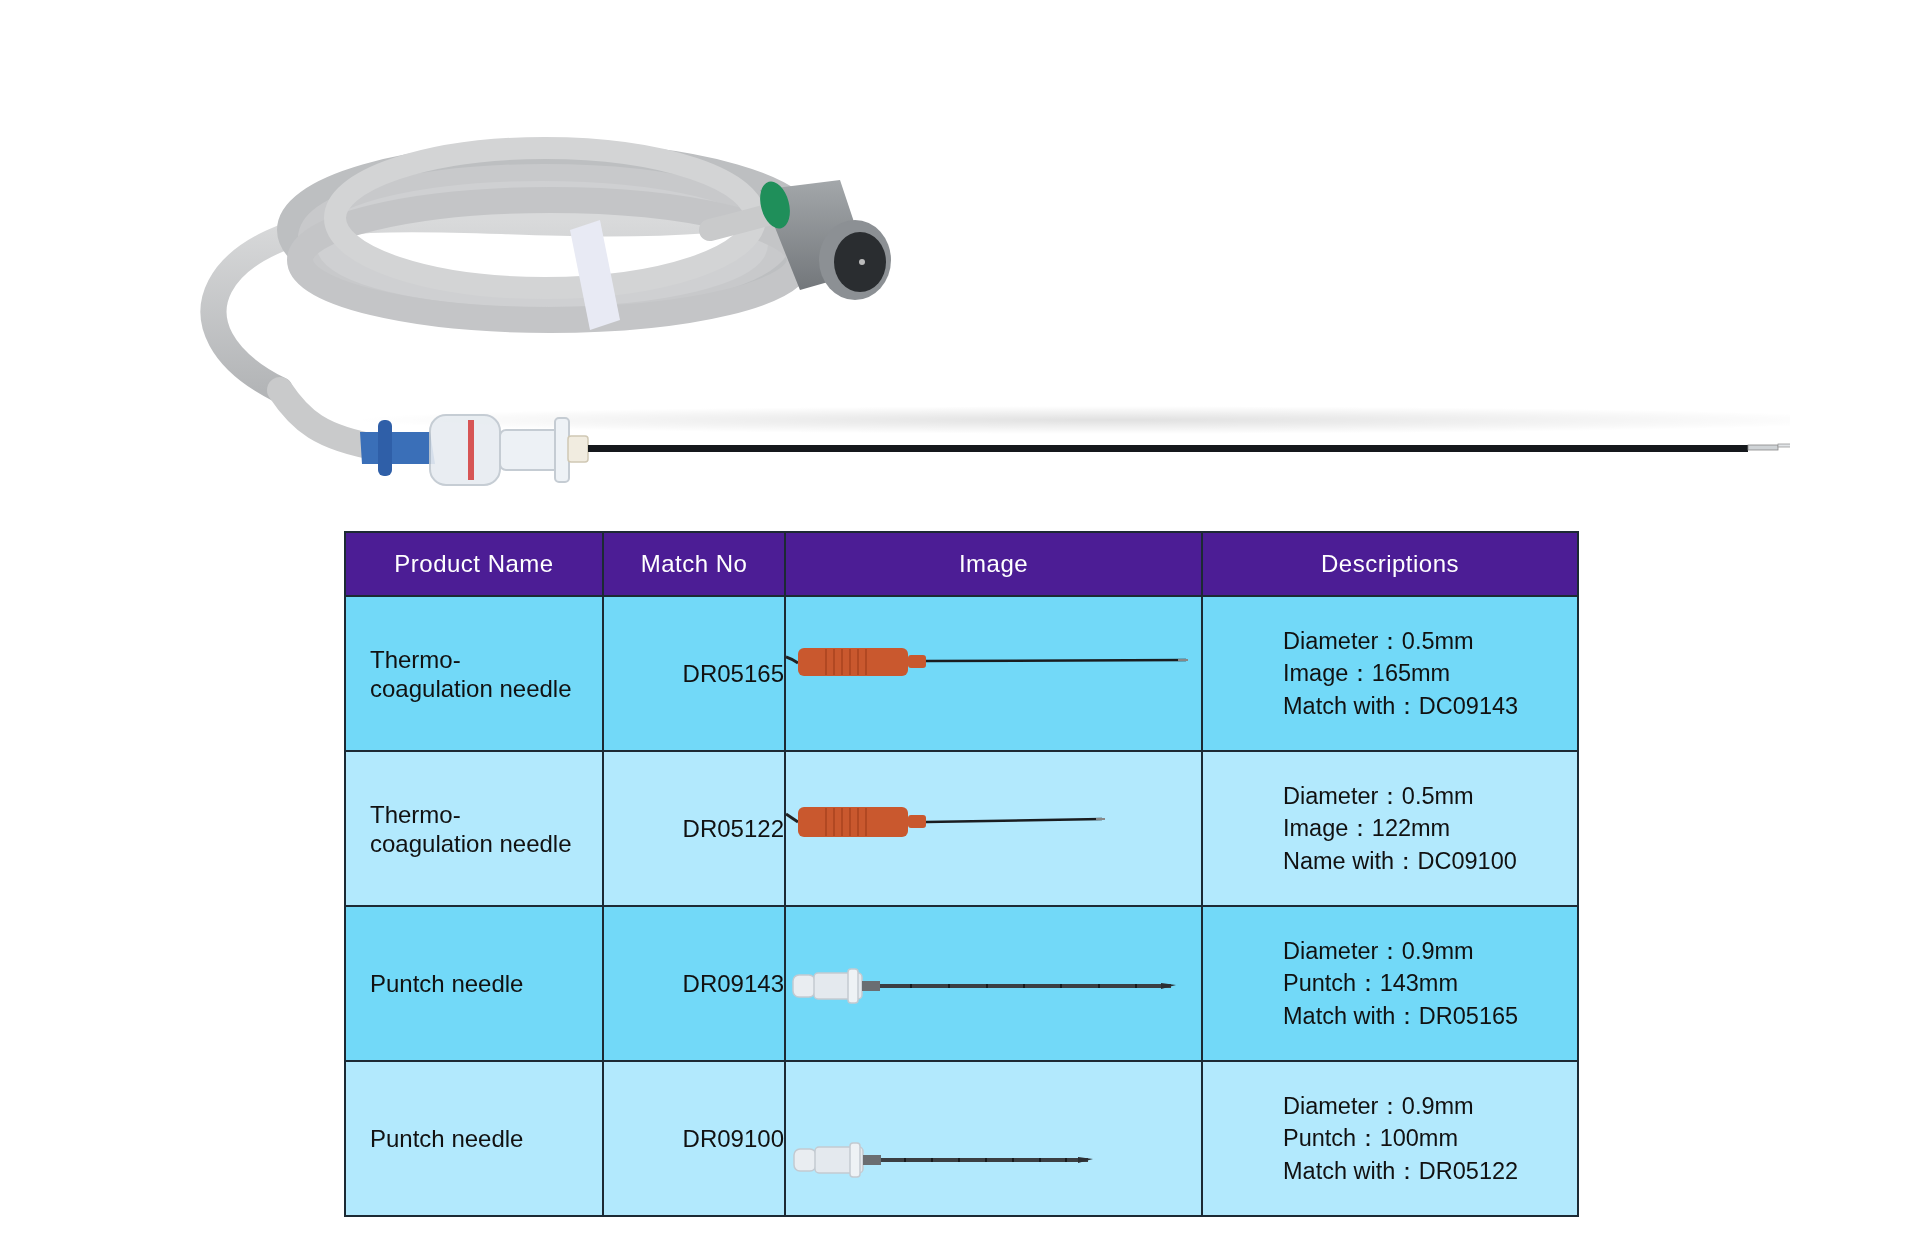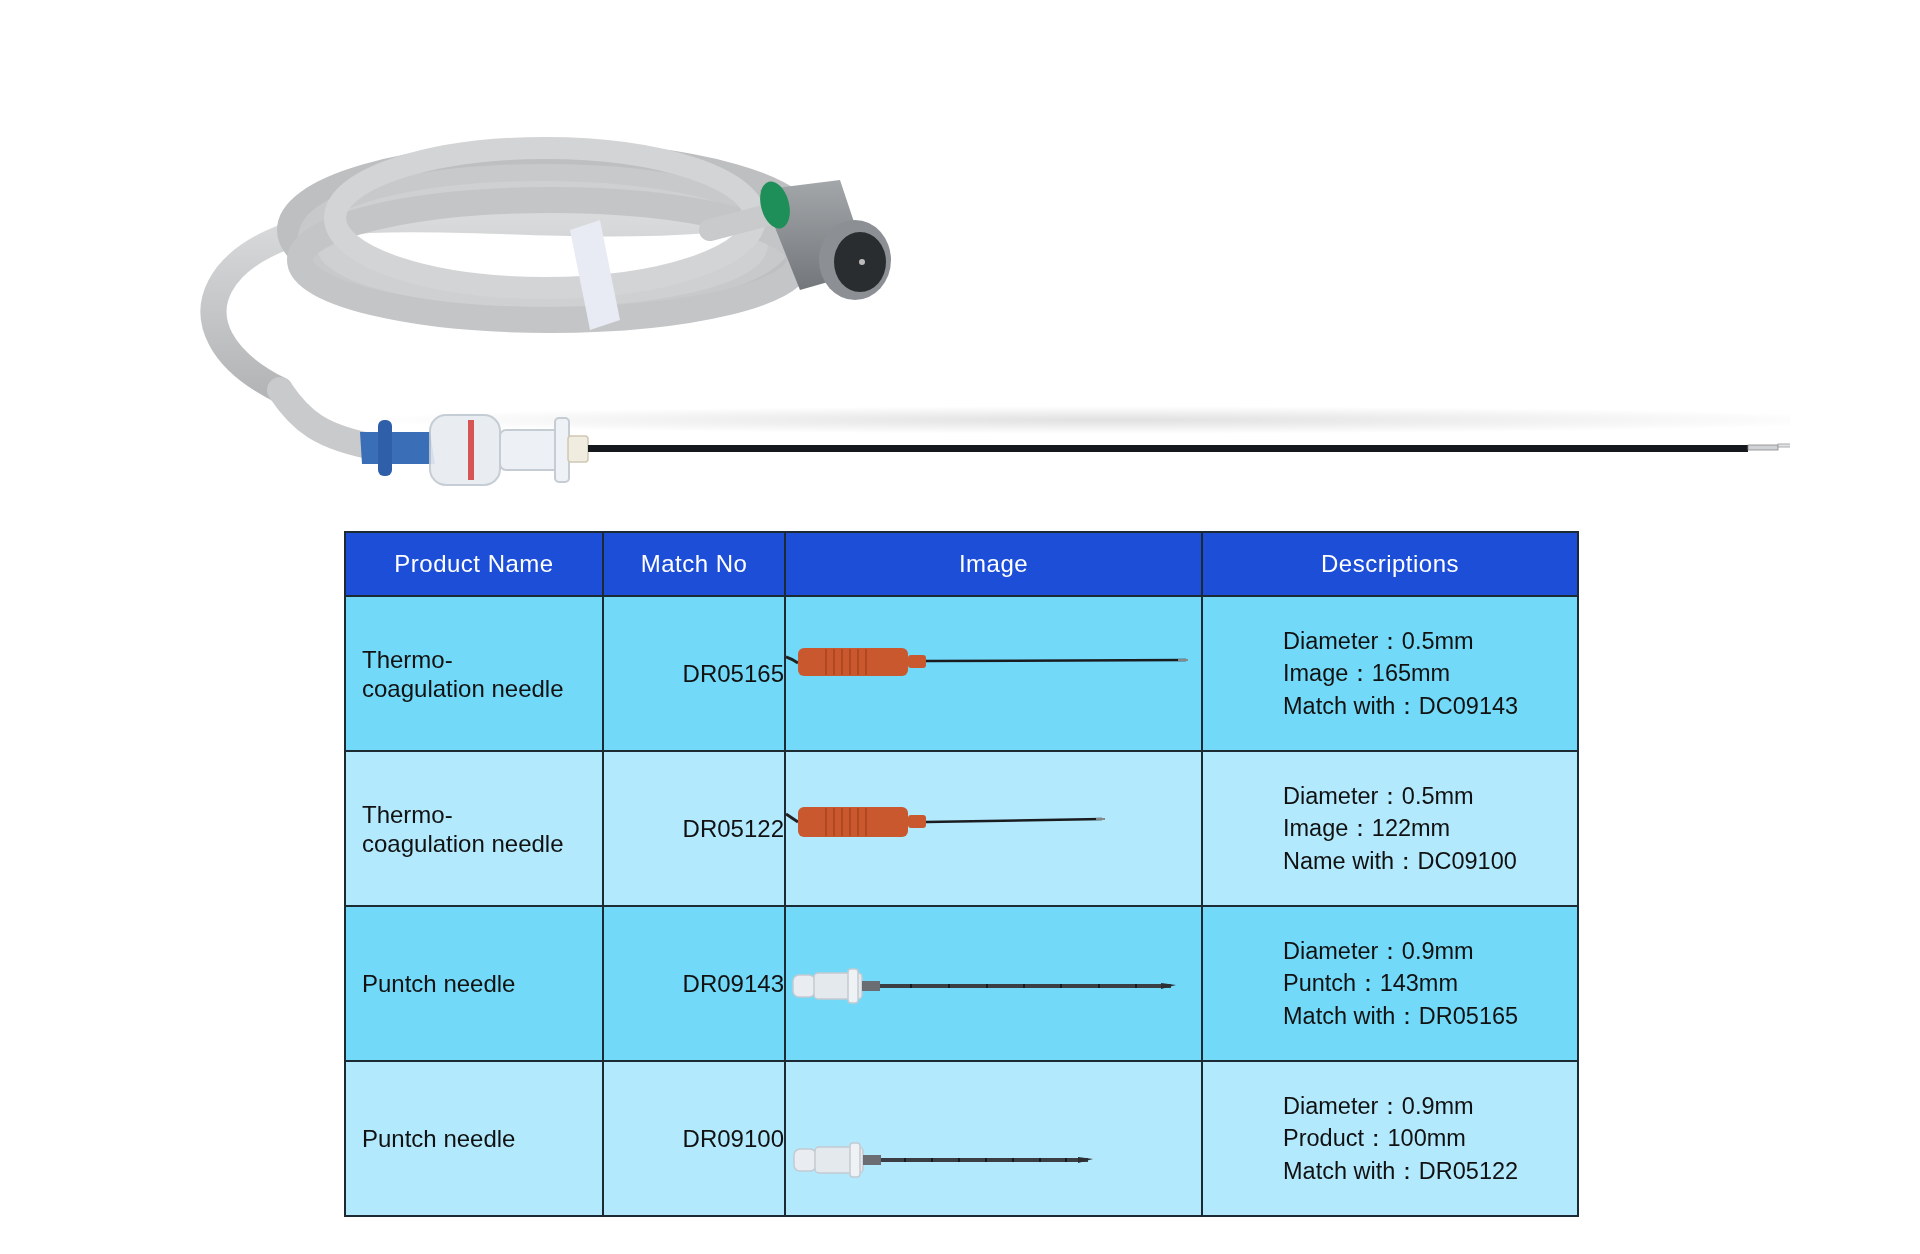--- a/index.html
+++ b/index.html
@@ -6,28 +6,28 @@
   body { width: 1920px; height: 1254px; position: relative; overflow: hidden;
          font-family: "Liberation Sans", "DejaVu Sans", sans-serif; }
   .hero { position: absolute; left: 150px; top: 120px; width: 1640px; height: 380px; }
   .spec-table {
     position: absolute; left: 344px; top: 531px; width: 1233px;
     border-collapse: collapse; table-layout: fixed;
     border: 2px solid #2e3a44;
   }
   .spec-table th, .spec-table td { border: 2px solid #1c2a34; padding: 0; }
   .spec-table th {
-    background: #1d4ed8; color: #ffffff; font-weight: normal;
+    background: #4c1d95; color: #ffffff; font-weight: normal;
     font-size: 24px; height: 62px; letter-spacing: 0.5px;
     text-align: center;
   }
   .spec-table td { height: 153px; font-size: 24px; color: #111111; vertical-align: middle; }
   .spec-table tr.dark td { background: #72d9f8; }
   .spec-table tr.light td { background: #b2e9fd; }
-  td.name { padding-left: 16px; text-align: left; line-height: 29px; }
+  td.name { padding-left: 24px; text-align: left; line-height: 29px; }
   td.item { text-align: right; }
   td.img { position: relative; }
   td.desc { padding-left: 80px; line-height: 32.5px; font-size: 23.5px; }
   .desc-line { display: block; white-space: nowrap; }
   .img svg { position: absolute; left: 0; top: 0; }
 </style>
 </head>
 <body>
 
 <div class="hero">
@@ -215,18 +215,18 @@
               <line x1="200" y1="96" x2="200" y2="100"></line>
             <line x1="227" y1="96" x2="227" y2="100"></line>
               <line x1="254" y1="96" x2="254" y2="100"></line>
             <line x1="280" y1="96" x2="280" y2="100"></line>
           </g>
           <path d="M292 95 L 307 97 L 292 101 Z" fill="#2b2f33"></path>
         </svg>
       </td>
       <td class="desc">
         <span class="desc-line">Diameter：0.9mm</span>
-        <span class="desc-line">Product：100mm</span>
+        <span class="desc-line">Puntch：100mm</span>
         <span class="desc-line">Match with：DR05122</span>
       </td>
     </tr>
   </tbody>
 </table>
 
 </body></html>

